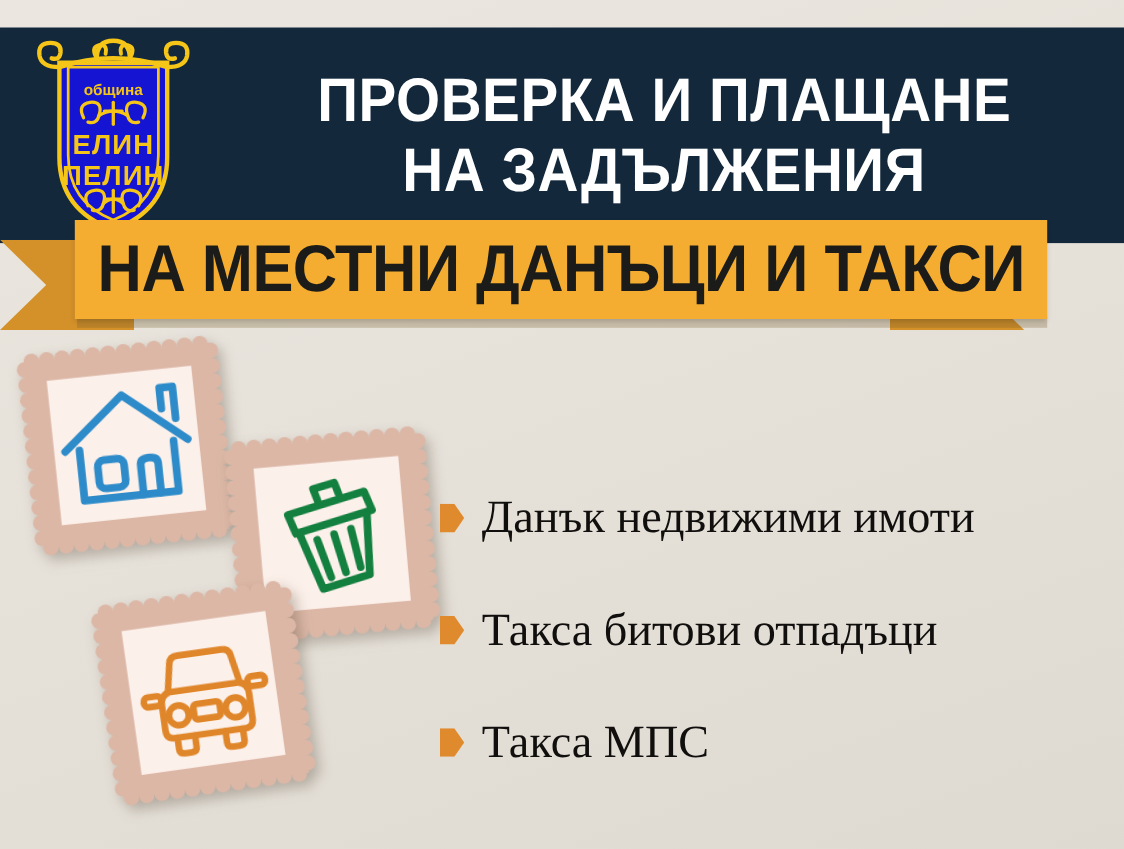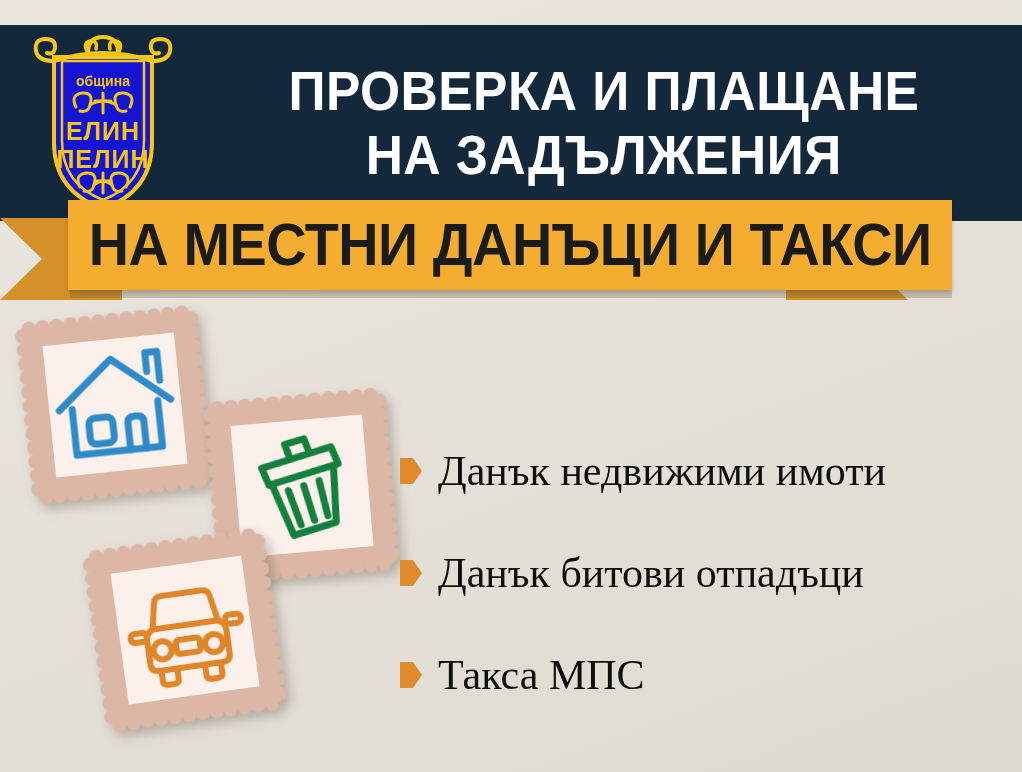--- a/index.html
+++ b/index.html
@@ -35,21 +35,21 @@
     font-size:56px;
     line-height:62px;
     letter-spacing:0.5px;
     transform:scaleX(0.92);
     transform-origin:center;
     white-space:nowrap;
     text-align:center;
   }
 
   
-  .ribbon{position:absolute;left:0;top:196px;width:908px;height:118px;}
+  .ribbon{position:absolute;left:0;top:196px;width:908px;height:118px;padding-left:23px;}
   .ribbon-tail{
     position:absolute;top:22px;height:82px;background:#d4912a;
   }
   .tail-left{
     left:0;width:122px;
     clip-path:polygon(0 0,122px 0,122px 82px,0 82px,42px 41px);
   }
   .tail-right{
     right:0;width:122px;
     clip-path:polygon(0 0,122px 0,80px 41px,122px 82px,0 82px);
@@ -375,21 +375,21 @@
       </span>
       <span class="list-label">Данък недвижими имоти</span>
     </div>
 
     <div class="list-item">
       <span class="bullet">
         <svg viewBox="0 0 22 26" xmlns="http://www.w3.org/2000/svg">
           <path d="M0 0 L13 0 L22 13 L13 26 L0 26 Z" fill="#e08a2e"></path>
         </svg>
       </span>
-      <span class="list-label">Данък битови отпадъци</span>
+      <span class="list-label">Такса битови отпадъци</span>
     </div>
 
     <div class="list-item">
       <span class="bullet">
         <svg viewBox="0 0 22 26" xmlns="http://www.w3.org/2000/svg">
           <path d="M0 0 L13 0 L22 13 L13 26 L0 26 Z" fill="#e08a2e"></path>
         </svg>
       </span>
       <span class="list-label">Такса МПС</span>
     </div>

